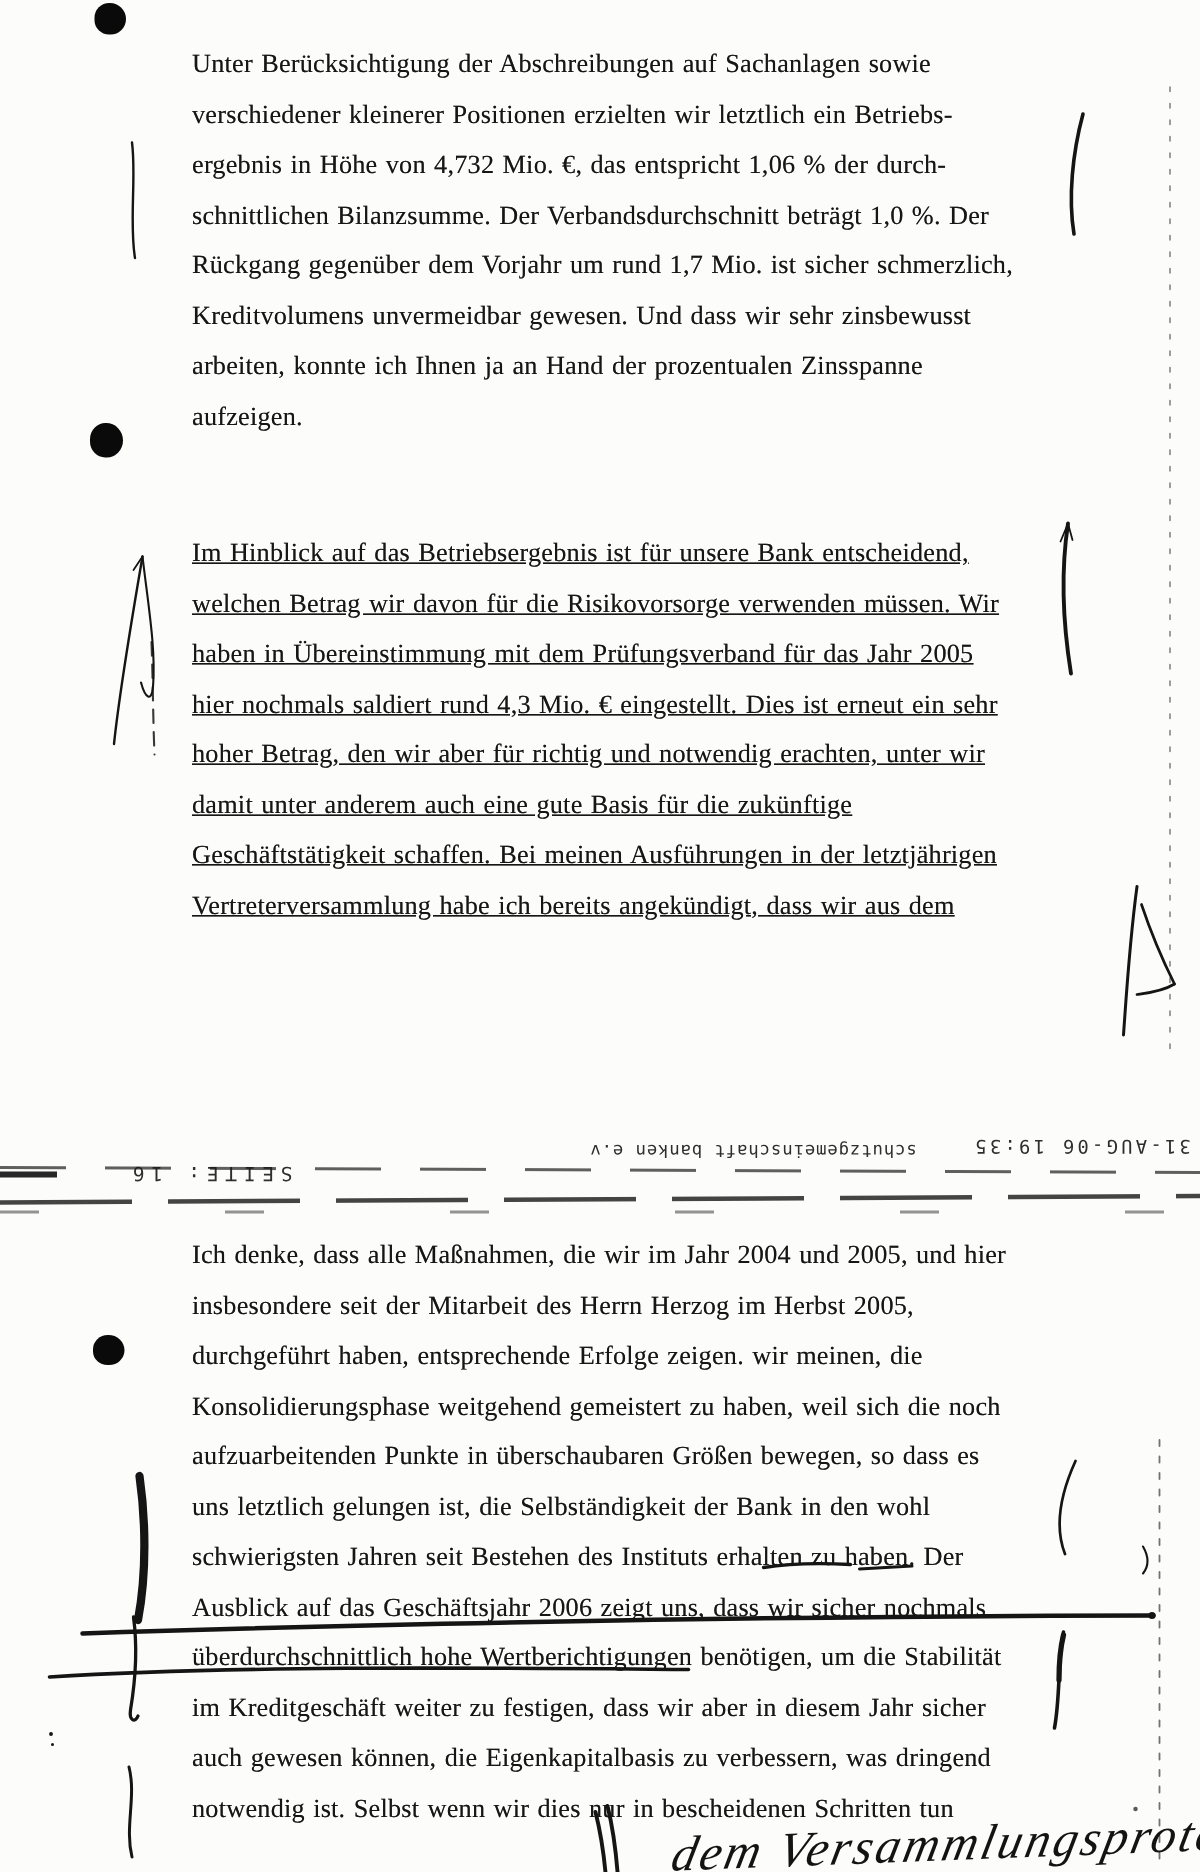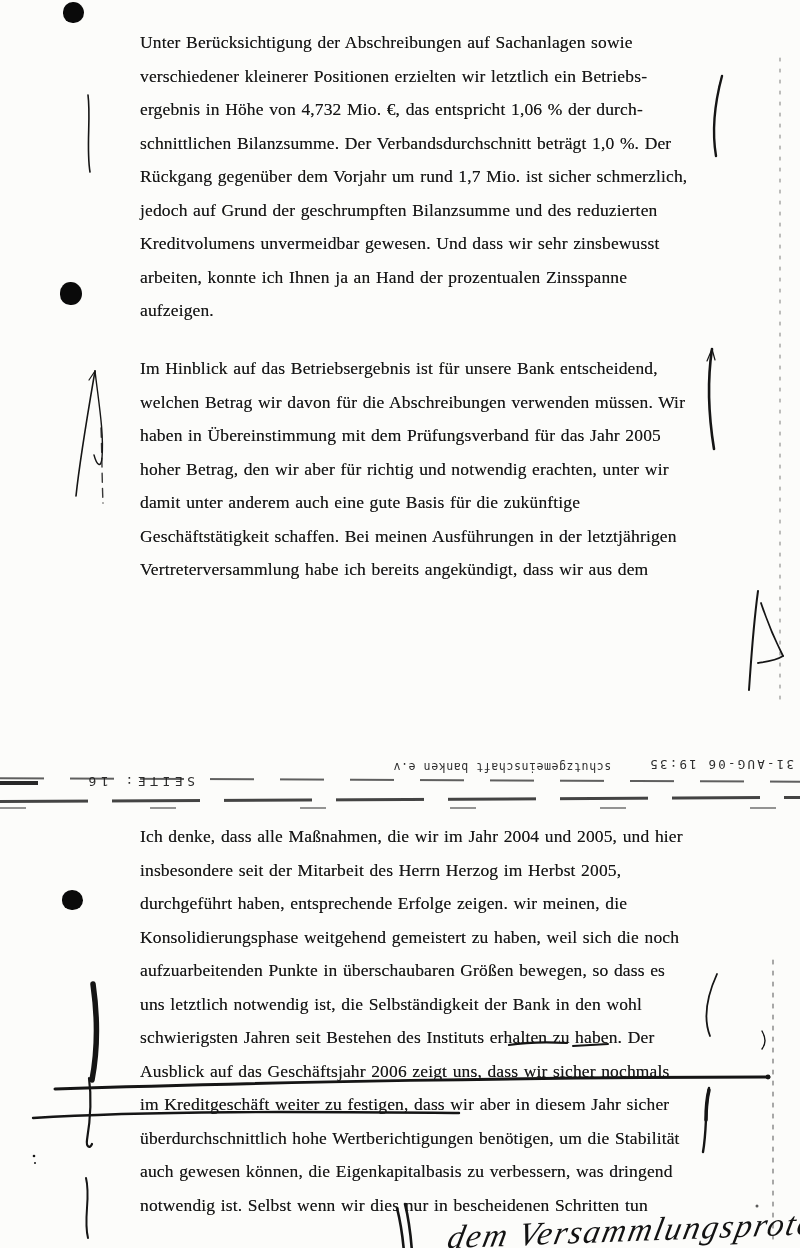--- a/index.html
+++ b/index.html
@@ -15,21 +15,20 @@
   .textblock{
     position:absolute;
     left:128px;
     white-space:nowrap;
     font-size:17.5px;
     line-height:33.5px;
     letter-spacing:.15px;
     word-spacing:1px;
     color:#161616;
     text-shadow:0 0 .4px rgba(0,0,0,.55);
-    margin-left:12px;
   }
   .textblock .tl{height:33.5px;}
   
   .punch{
     position:absolute;
     background:#0a0a0a;
     border-radius:48% 52% 50% 47%;
   }
   
   .faxflip{
@@ -72,30 +71,30 @@
   <div class="punch" style="left:63px;top:2px;width:21px;height:21px;"></div>
   <div class="punch" style="left:60px;top:282px;width:22px;height:23px;"></div>
   <div class="punch" style="left:62px;top:890px;width:21px;height:20px;"></div>
 
   <div class="textblock" style="top:26px;">
     <div class="tl">Unter Berücksichtigung der Abschreibungen auf Sachanlagen sowie</div>
     <div class="tl">verschiedener kleinerer Positionen erzielten wir letztlich ein Betriebs-</div>
     <div class="tl">ergebnis in Höhe von 4,732 Mio. €, das entspricht 1,06 % der durch-</div>
     <div class="tl">schnittlichen Bilanzsumme. Der Verbandsdurchschnitt beträgt 1,0 %. Der</div>
     <div class="tl">Rückgang gegenüber dem Vorjahr um rund 1,7 Mio. ist sicher schmerzlich,</div>
-    <div class="tl">jedoch auf Grund der geschrumpften Bilanzsumme und des reduzierten</div>
     <div class="tl">Kreditvolumens unvermeidbar gewesen. Und dass wir sehr zinsbewusst</div>
     <div class="tl">arbeiten, konnte ich Ihnen ja an Hand der prozentualen Zinsspanne</div>
     <div class="tl">aufzeigen.</div>
   </div>
 
-  <div class="textblock" style="top:352px;">
+  <div class="textblock" style="top:352px;text-decoration:underline;">
     <div class="tl">Im Hinblick auf das Betriebsergebnis ist für unsere Bank entscheidend,</div>
-    <div class="tl">welchen Betrag wir davon für die Abschreibungen verwenden müssen. Wir</div>
+    <div class="tl">welchen Betrag wir davon für die Risikovorsorge verwenden müssen. Wir</div>
     <div class="tl">haben in Übereinstimmung mit dem Prüfungsverband für das Jahr 2005</div>
+    <div class="tl">hier nochmals saldiert rund 4,3 Mio. € eingestellt. Dies ist erneut ein sehr</div>
     <div class="tl">hoher Betrag, den wir aber für richtig und notwendig erachten, unter wir</div>
     <div class="tl">damit unter anderem auch eine gute Basis für die zukünftige</div>
     <div class="tl">Geschäftstätigkeit schaffen. Bei meinen Ausführungen in der letztjährigen</div>
     <div class="tl">Vertreterversammlung habe ich bereits angekündigt, dass wir aus dem</div>
   </div>
 
   <div class="faxflip fax-page">SEITE: 16</div>
   <div class="faxflip fax-sender">schutzgemeinschaft banken e.v</div>
   <div class="faxflip fax-time">31-AUG-06 19:35</div>
 
@@ -103,25 +102,25 @@
   <div class="artifact art1b"></div>
   <div class="artifact art2"></div>
   <div class="artifact art3"></div>
 
   <div class="textblock" style="top:820px;">
     <div class="tl">Ich denke, dass alle Maßnahmen, die wir im Jahr 2004 und 2005, und hier</div>
     <div class="tl">insbesondere seit der Mitarbeit des Herrn Herzog im Herbst 2005,</div>
     <div class="tl">durchgeführt haben, entsprechende Erfolge zeigen. wir meinen, die</div>
     <div class="tl">Konsolidierungsphase weitgehend gemeistert zu haben, weil sich die noch</div>
     <div class="tl">aufzuarbeitenden Punkte in überschaubaren Größen bewegen, so dass es</div>
-    <div class="tl">uns letztlich notwendig ist, die Selbständigkeit der Bank in den wohl</div>
+    <div class="tl">uns letztlich gelungen ist, die Selbständigkeit der Bank in den wohl</div>
     <div class="tl">schwierigsten Jahren seit Bestehen des Instituts erhalten zu haben. Der</div>
     <div class="tl">Ausblick auf das Geschäftsjahr 2006 zeigt uns, dass wir sicher nochmals</div>
+    <div class="tl">überdurchschnittlich hohe Wertberichtigungen benötigen, um die Stabilität</div>
     <div class="tl">im Kreditgeschäft weiter zu festigen, dass wir aber in diesem Jahr sicher</div>
-    <div class="tl">überdurchschnittlich hohe Wertberichtigungen benötigen, um die Stabilität</div>
     <div class="tl">auch gewesen können, die Eigenkapitalbasis zu verbessern, was dringend</div>
     <div class="tl">notwendig ist. Selbst wenn wir dies nur in bescheidenen Schritten tun</div>
   </div>
 
   <div class="handwriting">dem Versammlungsprotokoll</div>
 
   <svg class="marks" width="800" height="1248" viewBox="0 0 800 1248">
     <g fill="none" stroke="#151515" stroke-linecap="round">
 
       <path d="M88,95 C91,118 86,148 90,172" stroke-width="1.6"></path>

